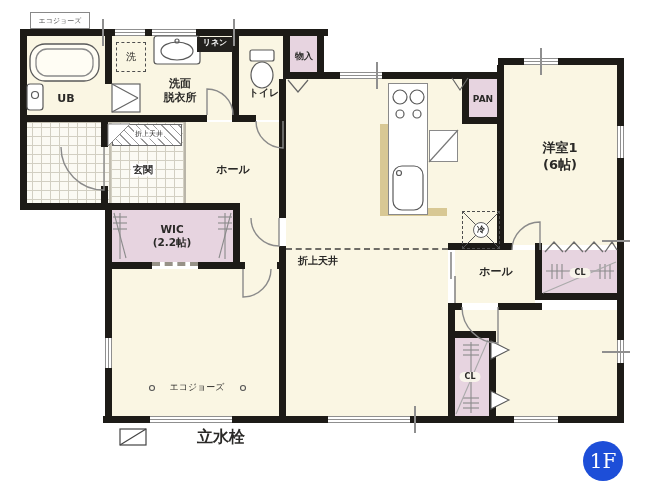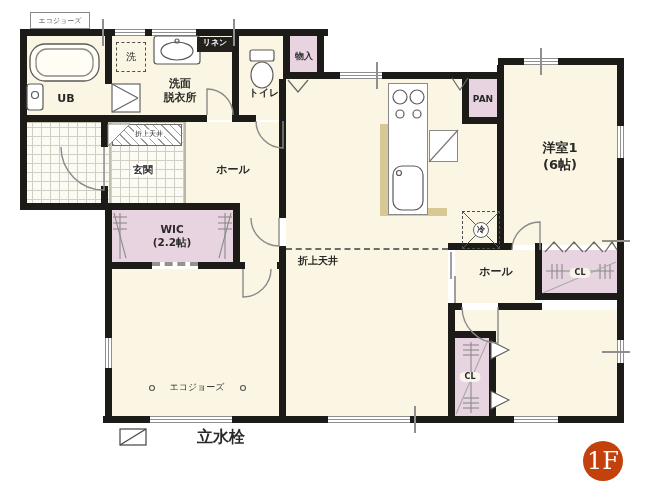--- a/index.html
+++ b/index.html
@@ -253,17 +253,17 @@
   <span class="lbl" style="left:496px;top:272px;font-size:11px;">ホール</span>
   <span class="lbl pill" style="left:470px;top:377px;font-size:8px;">CL</span>
   <span class="lbl" style="left:318px;top:261px;font-size:10px;">折上天井</span>
   <span class="lbl" style="left:233px;top:170px;font-size:11px;">ホール</span>
   <span class="lbl" style="left:143px;top:170px;font-size:10px;background:rgba(255,255,255,.85);padding:0 2px;">玄関</span>
   <span class="lbl" style="left:149px;top:134px;font-size:7px;background:#fff;padding:0 1px;font-weight:400;">折上天井</span>
   <span class="lbl" style="left:172px;top:236px;font-size:10.5px;">WIC
 (2.2帖)</span>
   <span class="lbl" style="left:197px;top:388px;font-size:9px;font-weight:400;">エコジョーズ</span>
   <span class="lbl" style="left:173px;top:437px;font-size:16px;margin-left:48px;">立水栓</span>
-  <div class="badge" style="left:583px;top:441px;width:40px;height:40px;background:#c2410c;font-size:24px;">
+  <div class="badge" style="left:583px;top:441px;width:40px;height:40px;background:#1d4ed8;font-size:20px;">
     <span>1F</span>
   </div>
 
 </div>
 
 </body></html>

